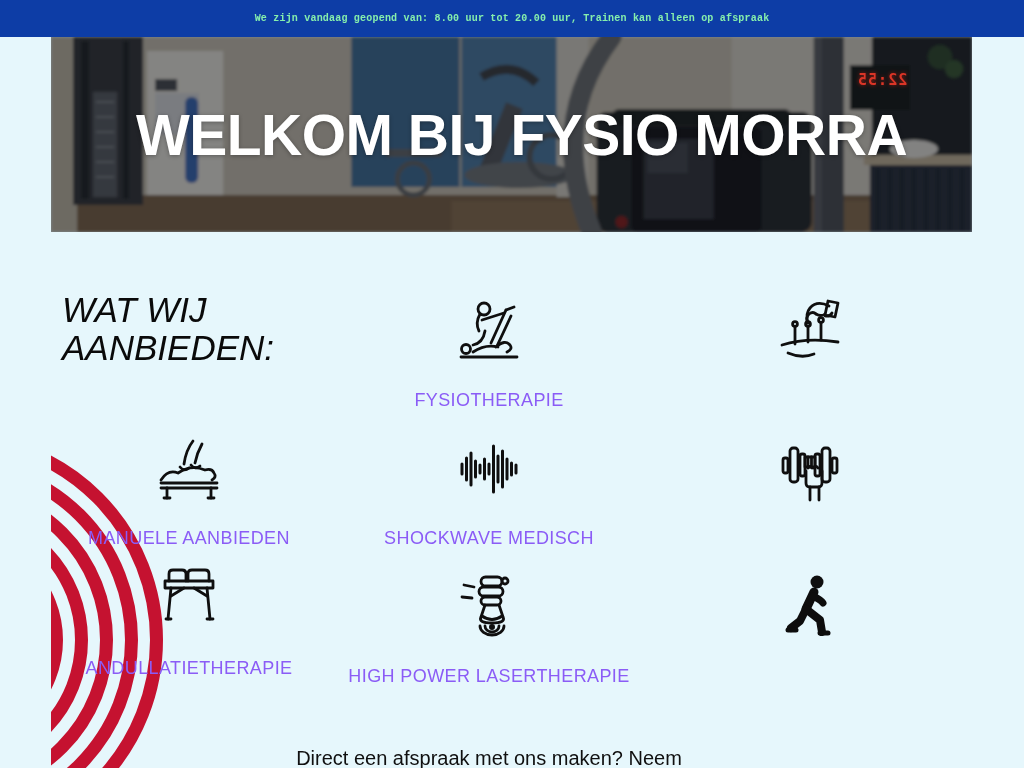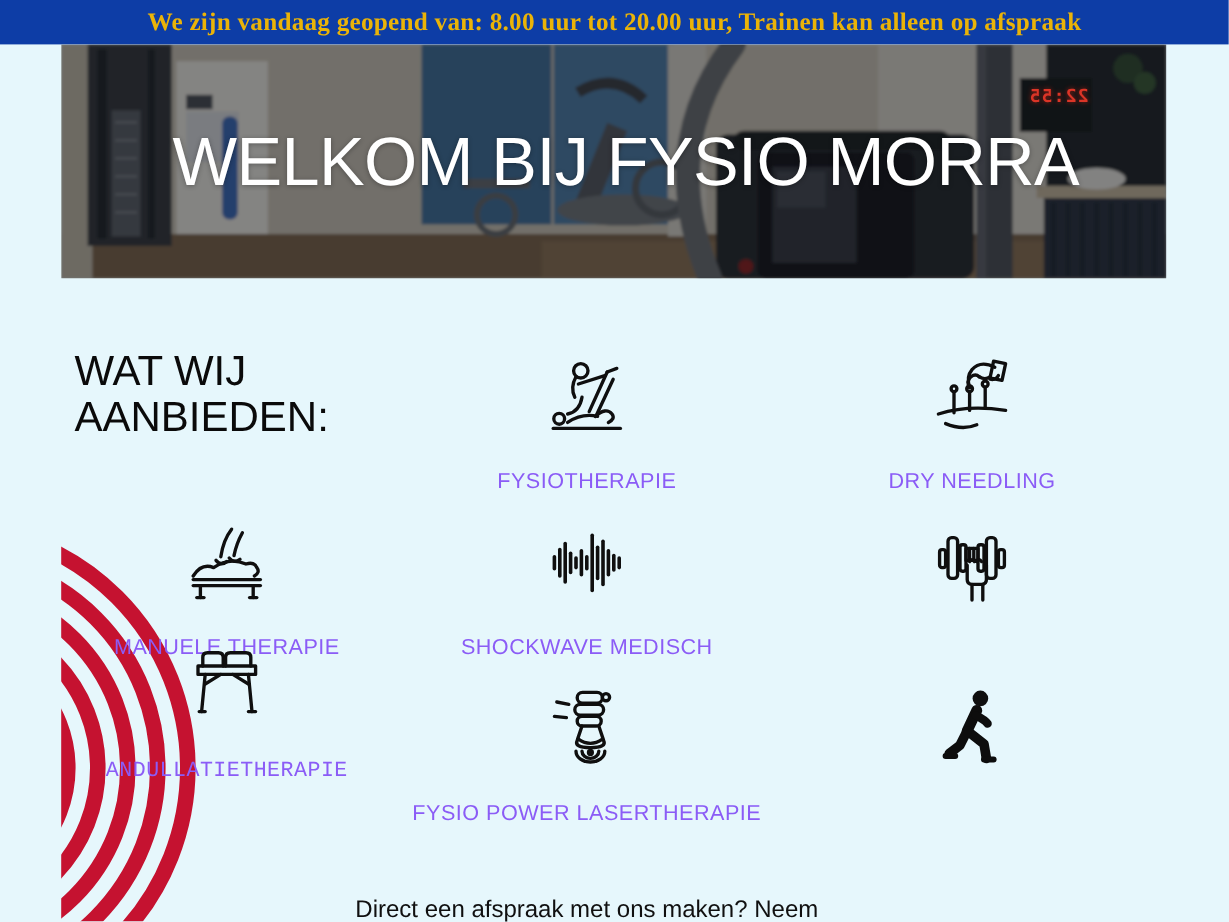--- a/index.html
+++ b/index.html
@@ -8,45 +8,45 @@
     position:relative;
     background:#e6f7fc;
     font-family:"Liberation Sans", sans-serif;
     color:#0d0d0d;
   }
   .banner {
     position:absolute; left:0; top:0; width:1024px; height:37px;
     background:#0d3da6; display:flex; align-items:center; justify-content:center;
   }
   .banner span {
-    color:#eab308; font-family:Liberation Serif, serif; font-weight:bold;
-    font-size:21px; letter-spacing:.2px; white-space:nowrap;
+    color:#86efac; font-family:Liberation Mono, monospace; font-weight:bold;
+    font-size:10px; letter-spacing:.2px; white-space:nowrap;
   }
   .hero {
     position:absolute; left:51px; top:37px; width:921px; height:195px; overflow:hidden;
   }
   .hero-scene { position:absolute; left:0; top:0; width:100%; height:100%; }
   .hero-overlay {
     position:absolute; inset:0; background:rgba(8,10,16,0.45);
   }
   .hero-clock {
     position:absolute; left:806px; top:34px; transform:scaleX(-1);
     font-family:"DejaVu Sans Mono", monospace; font-weight:bold; font-size:15px;
     color:#ff3b2a; opacity:.85; letter-spacing:1px; filter:blur(.6px);
     text-shadow:0 0 4px rgba(255,40,20,.7);
   }
   .hero-title {
     position:absolute; inset:0; display:flex; align-items:center; justify-content:center;
-    color:#ffffff; font-size:57px; font-weight:400; letter-spacing:-0.5px;
+    color:#ffffff; font-size:57px; font-weight:700; letter-spacing:-0.5px;
     white-space:nowrap; text-shadow:0 1px 4px rgba(0,0,0,.3);margin-left:20px;
   }
   .rings { position:absolute; left:51px; top:448px; width:114px; height:320px; z-index:1; }
   .heading {
     position:absolute; left:62px; top:291px; width:280px;
-    font-size:35px; line-height:38px; font-weight:400; color:#0a0a0a; z-index:2;
+    font-size:35px; line-height:38px; font-weight:400; color:#0a0a0a; z-index:2;font-style:italic;
   }
   .service {
     position:absolute; width:320px; text-align:center; z-index:2;
   }
   .service .icon { display:inline-block; width:70px; height:70px; }
   .service .icon svg { width:70px; height:70px; }
   .service-label {
     display:block; margin-top:20px; font-size:18px; letter-spacing:.4px; color:#8b5cf6;
     white-space:nowrap;
   }
@@ -173,42 +173,41 @@
         <path d="M46 44 V27"></path>
           <circle cx="46" cy="24" r="2.4"></circle>
         <path d="M53 5 l10 2 -3 14 -10 -2 z"></path>
         <path d="M54 10 Q42 4 35 12 Q30 18 33 27"></path>
         <path d="M33 27 q-3 -5 1 -9 q4 -3 7 0"></path>
         <path d="M41 18 q5 3 9 0"></path>
         <path d="M50 20 q5 1 7 -3"></path>
       </g>
     </svg>
   </span>
-  <span class="service-label">DRY NEEDLING</span>
 </div>
 
 <div class="service" style="left:29px; top:434px;">
   <span class="icon">
     <svg viewBox="0 0 70 70">
       <g class="ic">
         <path d="M7 49 H63"></path>
         <path d="M7 54 H63"></path>
         <path d="M13 54 V64"></path>
           <path d="M57 54 V64"></path>
         <path d="M10 64 h6"></path>
           <path d="M54 64 h6"></path>
         <path d="M7 46 q7 -11 17 -7 q13 -9 27 -3 q7 -2 9 3 q3 4 -2 7"></path>
         <path d="M39 7 q-7 9 -9 23"></path>
         <path d="M48 10 q-5 9 -7 19"></path>
         <path d="M26 33 q4 5 9 1"></path>
         <path d="M37 31 q4 5 9 1"></path>
       </g>
     </svg>
   </span>
-  <span class="service-label">MANUELE THERAPIE</span>
+  <span class="service-label">MANUELE AANBIEDEN</span>
 </div>
 
 <div class="service" style="left:329px; top:434px;">
   <span class="icon">
     <svg viewBox="0 0 70 70">
       <g stroke="#0f0f0f" stroke-width="3" stroke-linecap="round">
         <line x1="8" y1="30" x2="8" y2="40"></line>
         <line x1="12.5" y1="24" x2="12.5" y2="46"></line>
         <line x1="17" y1="19" x2="17" y2="51"></line>
         <line x1="21.5" y1="27" x2="21.5" y2="43"></line>
@@ -240,21 +239,21 @@
         <rect x="30" y="23" width="10" height="10"></rect>
         <path d="M33 23 v10 M36.5 23 v10"></path>
         <path d="M31 37 v12 q0 4 4 4 h8 q4 0 4 -4 v-12"></path>
         <path d="M33 34 q2 -3 4 0 M39 34 q2 -3 4 0"></path>
         <path d="M35 53 V66 M44 53 V66"></path>
       </g>
     </svg>
   </span>
 </div>
 
-<div class="service" style="left:29px; top:538px;font-family:Liberation Mono, monospace;">
+<div class="service" style="left:29px; top:564px;">
   <span class="icon">
     <svg viewBox="0 0 70 70">
       <g class="ic">
         <path d="M15 17 v-7 q0 -4 4 -4 h9 q4 0 4 4 v7"></path>
         <path d="M34 17 v-7 q0 -4 4 -4 h13 q4 0 4 4 v7"></path>
         <rect x="11" y="17" width="48" height="7"></rect>
         <path d="M17 24 L14 55"></path>
         <path d="M53 24 L56 55"></path>
         <path d="M17 32 L30 24"></path>
         <path d="M53 32 L40 24"></path>
@@ -275,21 +274,21 @@
         <rect x="27" y="25" width="20" height="8" rx="4"></rect>
         <circle cx="51" cy="9" r="3"></circle>
         <path d="M31 33 L27 45 q-3 6 11 6 q14 0 11 -6 L45 33"></path>
         <path d="M28 44 q10 7 20 0"></path>
         <path d="M26 54 a12 9 0 0 0 24 0"></path>
         <path d="M31 54 a7 6 0 0 0 14 0"></path>
         <circle cx="38" cy="55" r="1.6" fill="#0f0f0f"></circle>
       </g>
     </svg>
   </span>
-  <span class="service-label">FYSIO POWER LASERTHERAPIE</span>
+  <span class="service-label">HIGH POWER LASERTHERAPIE</span>
 </div>
 
 <div class="service" style="left:650px; top:572px;">
   <span class="icon">
     <svg viewBox="0 0 70 70">
       <circle class="icf" cx="42" cy="10" r="6.5"></circle>
       <g fill="none" stroke="#0d0d0d" stroke-linecap="round" stroke-linejoin="round">
         <path d="M39 20 L31 37" stroke-width="9"></path>
         <path d="M38 24 q8 4 10 7" stroke-width="7"></path>
         <path d="M31 37 L45 48 L47 60" stroke-width="8"></path>

